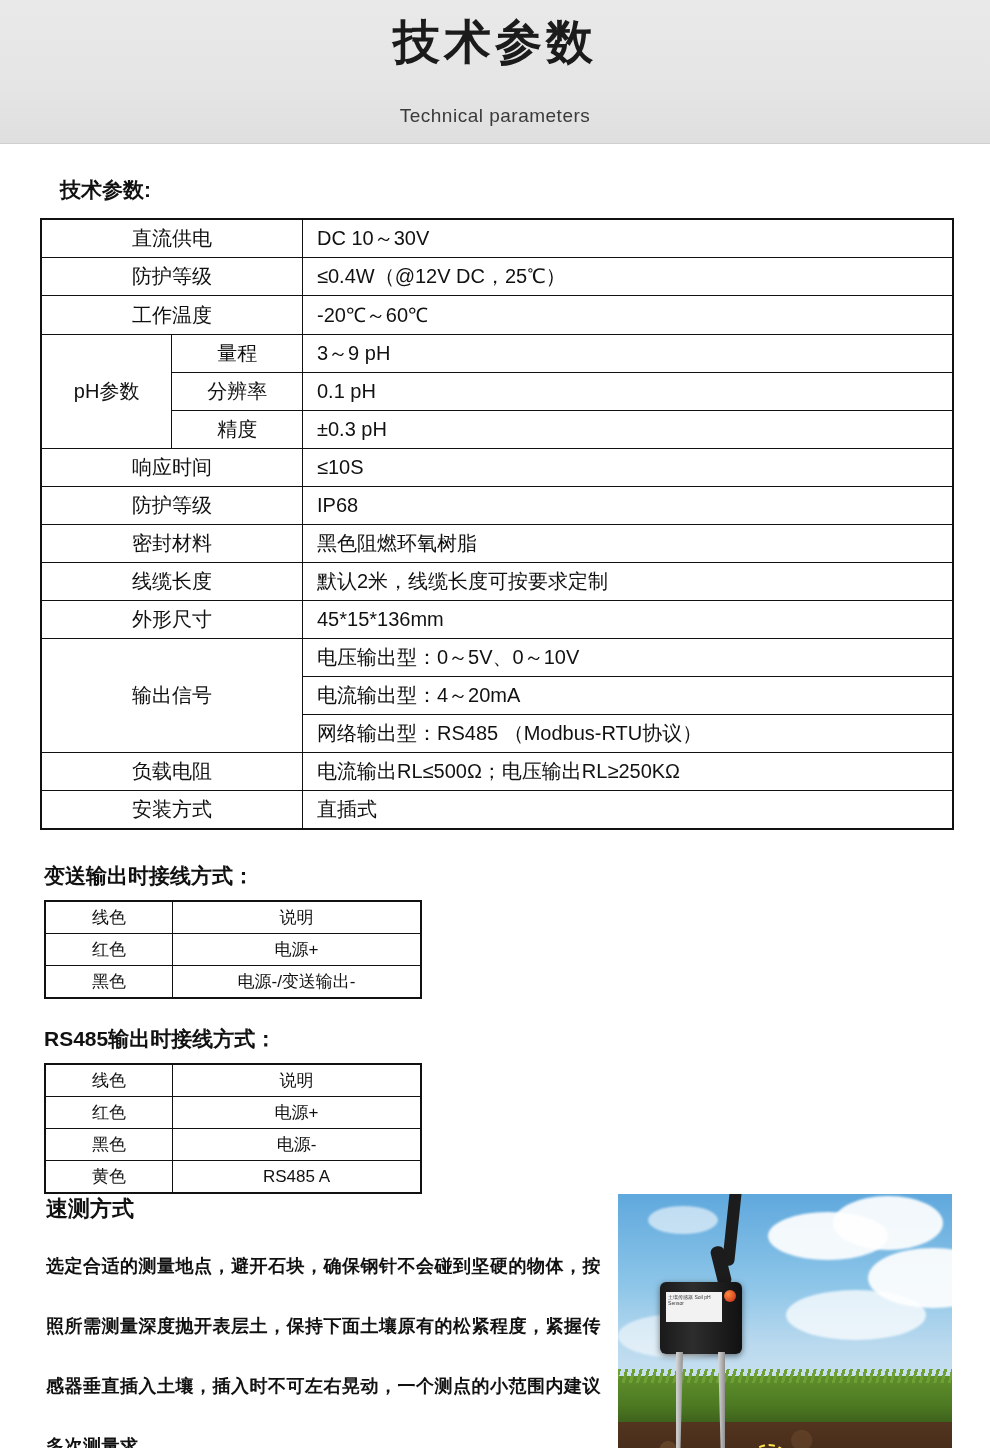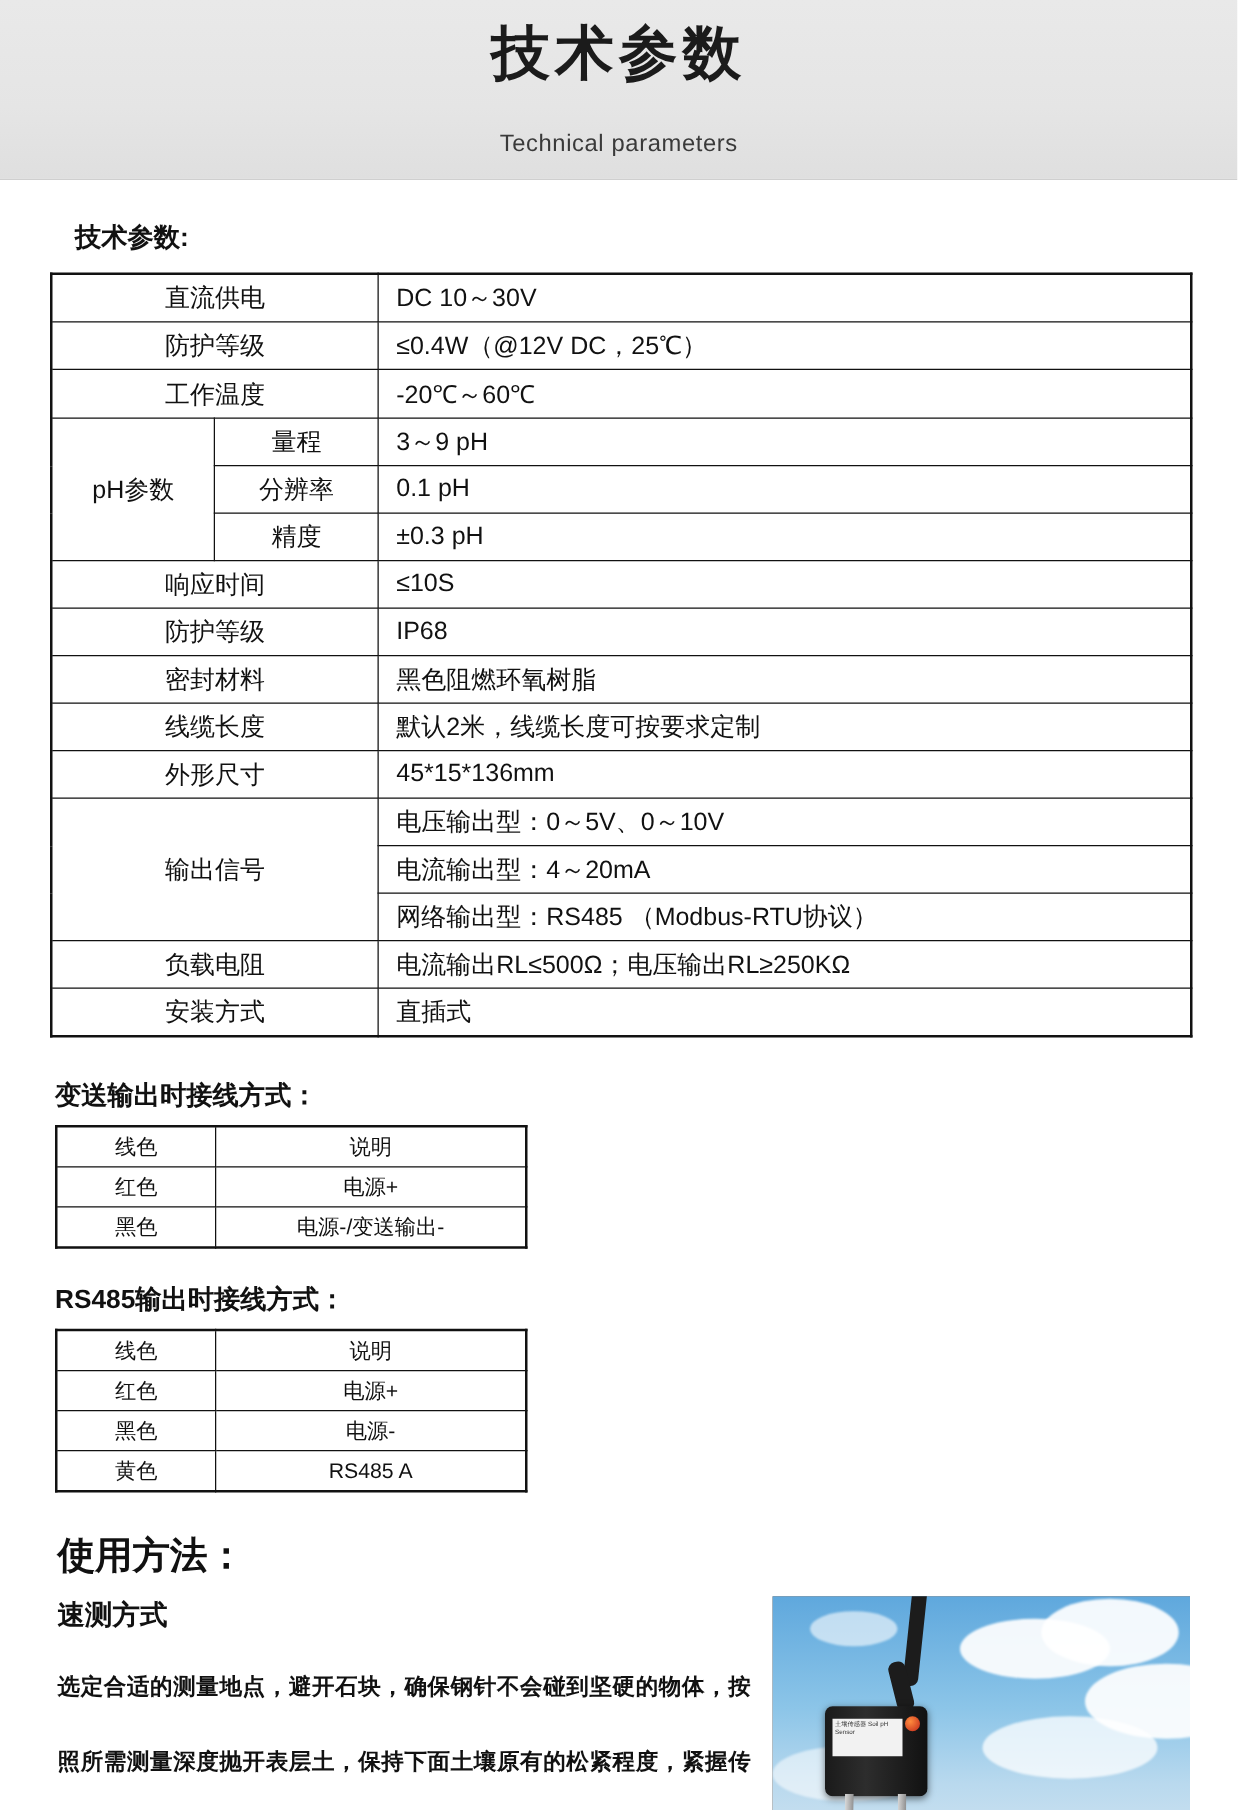--- a/index.html
+++ b/index.html
@@ -389,21 +389,20 @@
             <tr>
               <td class="c1">黄色</td>
               <td class="c2">RS485 A</td>
             </tr>
           </tbody>
         </table>
       </div>
 
     </div>
 
-    <div class="usage-title">使用方法：</div>
 
     <div class="usage-wrap">
       <div class="usage-text">
         <div class="usage-sub">速测方式</div>
         <div class="usage-body">选定合适的测量地点，避开石块，确保钢针不会碰到坚硬的物体，按照所需测量深度抛开表层土，保持下面土壤原有的松紧程度，紧握传感器垂直插入土壤，插入时不可左右晃动，一个测点的小范围内建议多次测量求</div>
       </div>
 
       <div class="photo">
         <div class="sky"></div>
         <div class="cloud" style="left:150px;top:18px;width:120px;height:48px;"></div>

